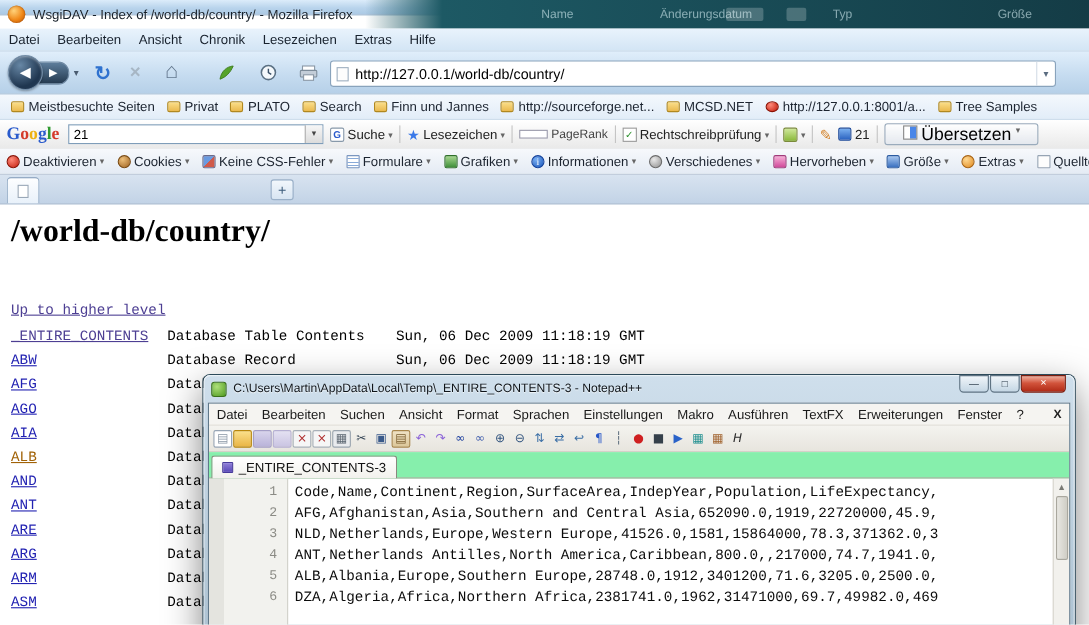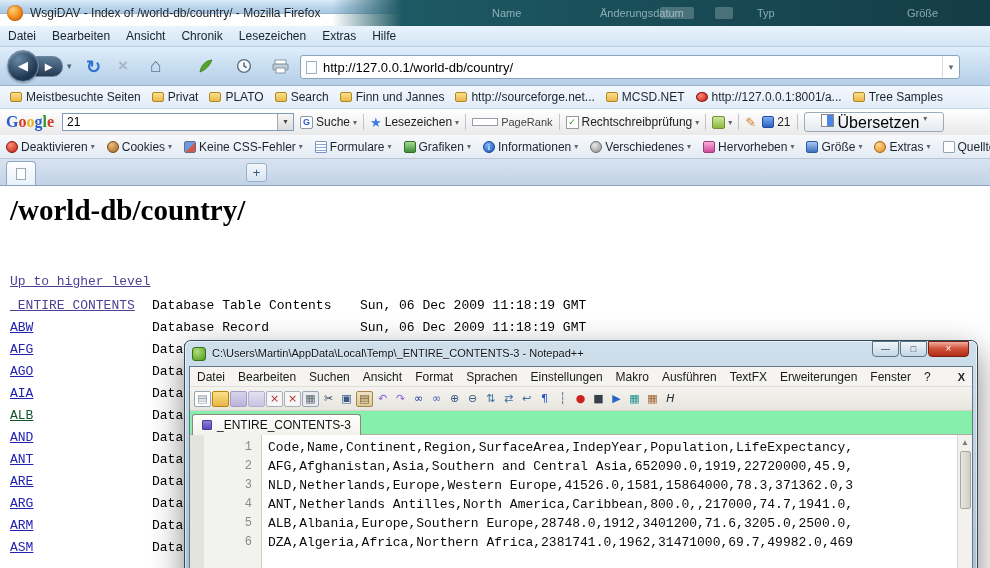--- a/index.html
+++ b/index.html
@@ -423,21 +423,21 @@
           <span class="ldate">Sun, 06 Dec 2009 11:18:19 GMT</span>
         </div>
 
         <div class="lrow">
           <span class="lname" style="color: rgb(34, 34, 178);">AIA</span>
           <span class="ltype">Database Record</span>
           <span class="ldate">Sun, 06 Dec 2009 11:18:19 GMT</span>
         </div>
 
         <div class="lrow">
-          <span class="lname" style="color: #14532d;">ALB</span>
+          <span class="lname" style="color: #a16207;">ALB</span>
           <span class="ltype">Database Record</span>
           <span class="ldate">Sun, 06 Dec 2009 11:18:19 GMT</span>
         </div>
 
         <div class="lrow">
           <span class="lname" style="color: rgb(34, 34, 178);">AND</span>
           <span class="ltype">Database Record</span>
           <span class="ldate">Sun, 06 Dec 2009 11:18:19 GMT</span>
         </div>
 

